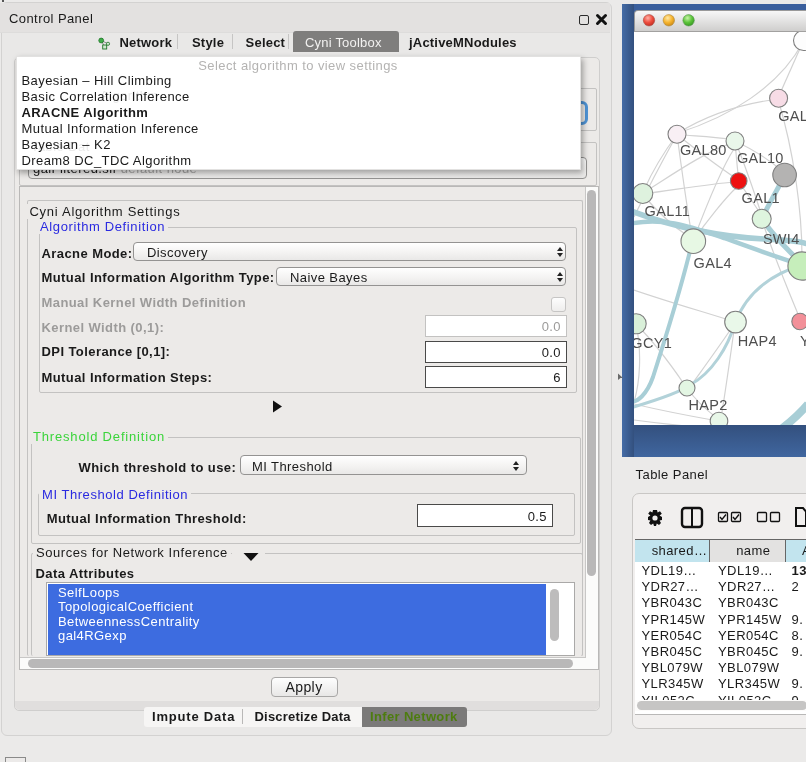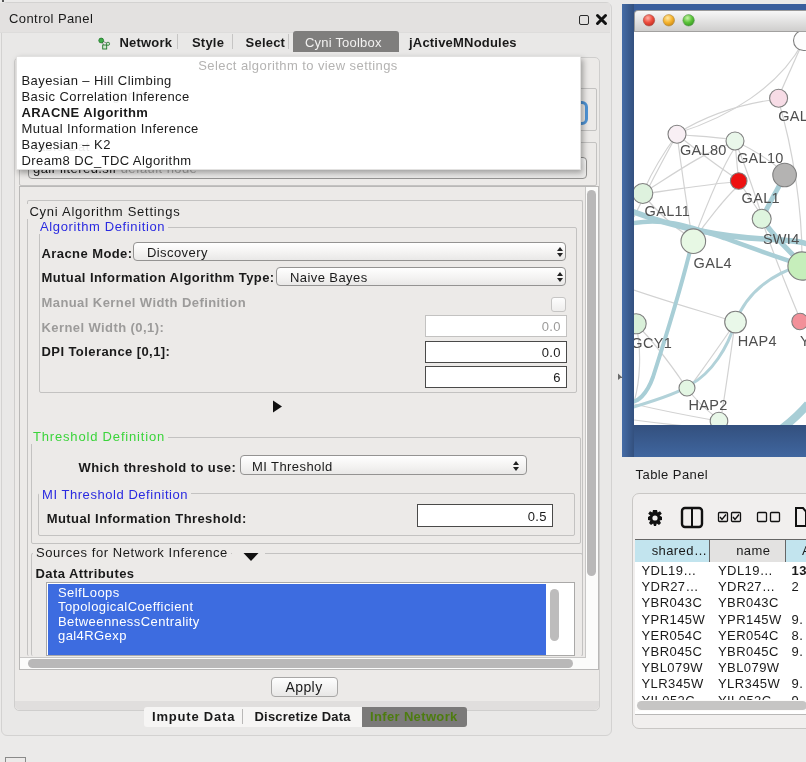--- a/index.html
+++ b/index.html
@@ -86,20 +86,21 @@
     <span style="position:absolute;left:13px;top:2px;">Naive Bayes</span>
     <span class="carr cup" style="left:280px;top:4px;"></span>
     <span class="carr cdn" style="left:280px;top:10px;"></span>
   </div>
   <div class="abs lbl b dis" style="left:41.5px;top:295px;">Manual Kernel Width Definition</div>
   <div class="abs" style="left:551px;top:297px;width:13px;height:13px;border:1px solid #c6c5c4;border-radius:3px;background:linear-gradient(#fdfdfd,#eeedec);"></div>
   <div class="abs lbl b dis" style="left:41.5px;top:319.5px;">Kernel Width (0,1):</div>
   <div class="abs field dis" style="left:425px;top:315px;width:142px;height:22px;border:1px solid #c3c2c1;padding-top:3px;">0.0</div>
   <div class="abs lbl b" style="left:41.5px;top:344px;">DPI Tolerance [0,1]:</div>
   <div class="abs field" style="left:425px;top:341px;width:142px;height:22px;border:1px solid #4a4a49;padding-top:3px;">0.0</div>
+  <div class="abs lbl b" style="left:41.5px;top:369.5px;">Mutual Information Steps:</div>
   <div class="abs field" style="left:425px;top:366px;width:142px;height:22px;border:1px solid #4a4a49;padding-top:3px;">6</div>
 
   <svg class="abs" style="left:272px;top:400px;" width="11" height="13" viewBox="0 0 11 13">
       <path d="M1 0.5 L10 6.5 L1 12.5 Z" fill="#111"></path>
     </svg>
 
   <div class="abs gbox" style="left:30.5px;top:437px;width:548px;height:104.5px;"></div>
   <div class="abs lbl glab" style="left:30px;top:428.5px;color:#3bd43b;letter-spacing:0.82px;">Threshold Definition</div>
   <div class="abs lbl b" style="left:78.5px;top:459.5px;">Which threshold to use:</div>
   <div class="abs combo" style="left:240px;top:455px;width:287px;height:20px;">

